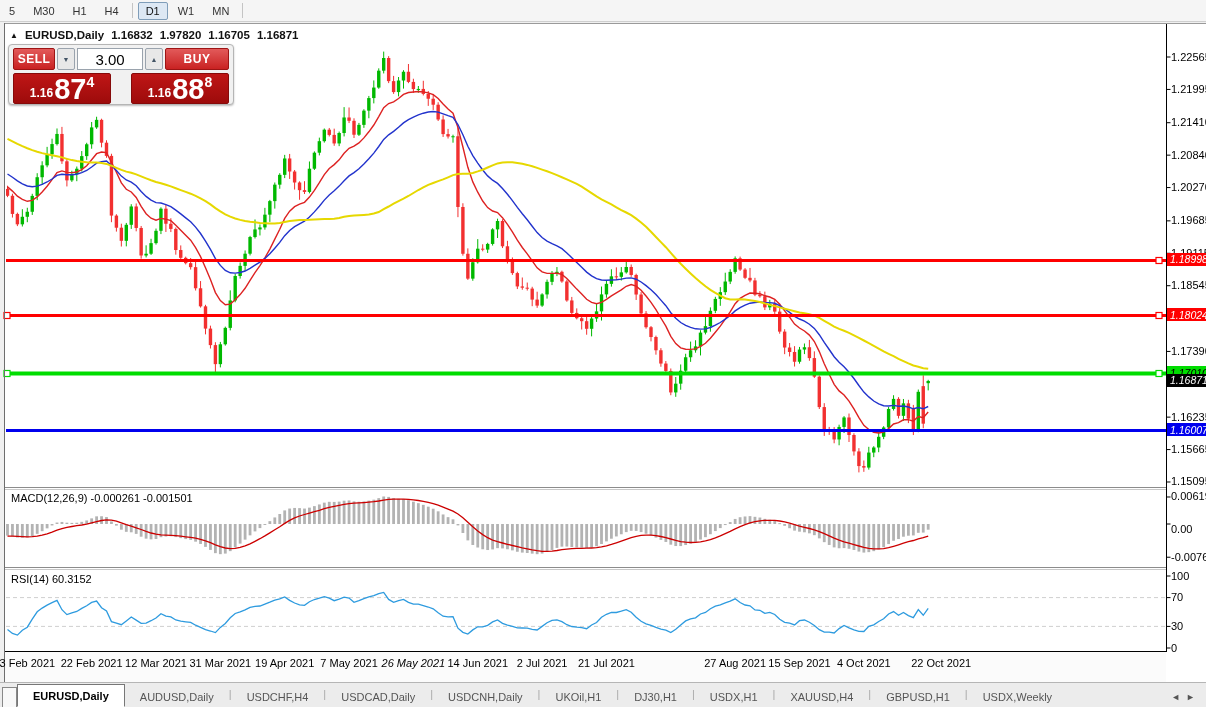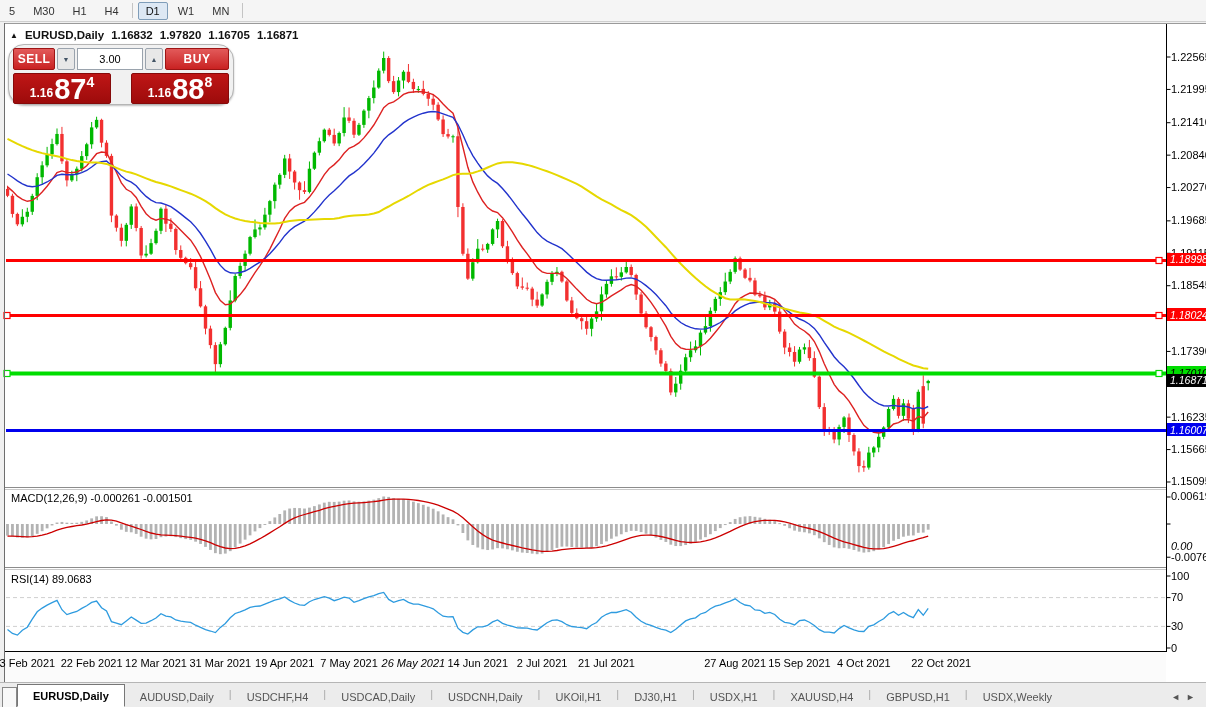--- a/index.html
+++ b/index.html
@@ -17,31 +17,31 @@
   #paneBg{left:5px;top:24px;width:1201px;height:658px;background:#fff;z-index:0;position:absolute;}
   #timeBg{left:5px;top:652px;width:1161px;height:30px;background:#fbfbfb;z-index:2;position:absolute;}
   #cv{left:0;top:0;z-index:1;position:absolute;}
   #overlays{left:0;top:0;width:1206px;height:682px;z-index:3;position:absolute;pointer-events:none;}
   
   #ohlc{left:10px;top:28px;height:14px;display:flex;gap:7px;align-items:center;
         font-size:11.5px;font-weight:700;color:#111;z-index:4;position:absolute;}
   #ohlc .tri{font-size:8px;}
   
   #trade{left:8px;top:44px;width:226px;height:61px;background:#f1f1f1;
-         border:1px solid #b5b5b5;border-radius:16px;box-shadow:0 1px 2px rgba(0,0,0,.25);
+         border:1px solid #b5b5b5;border-radius:4px;box-shadow:0 1px 2px rgba(0,0,0,.25);
          z-index:4;position:absolute;padding:3px 4px;box-sizing:border-box;}
   #trow1{display:flex;gap:2px;height:22px;}
   .tradebtn{background:linear-gradient(#e25a5a,#c92222);border:1px solid #9d1414;border-radius:2px;
             color:#fff;font-weight:700;font-size:12px;letter-spacing:.5px;
             display:flex;align-items:center;justify-content:center;}
   #sellBtn{flex:0 0 40px;}
   #buyBtn{flex:0 0 62px;}
   .spin{flex:0 0 16px;background:#e8e8e8;border:1px solid #9aa3ad;border-radius:2px;color:#456;
         font-size:7px;display:flex;align-items:center;justify-content:center;}
-  #volInput{flex:1;border:1px solid #9aa3ad;text-align:center;font-size:11px;
+  #volInput{flex:1;border:1px solid #9aa3ad;text-align:center;font-size:15px;
             font-family:"Liberation Sans",sans-serif;min-width:0;height:22px;box-sizing:border-box;}
   #trow2{display:flex;gap:20px;margin-top:3px;height:31px;}
   .pxbox{flex:1;background:linear-gradient(#bf1616,#9d0b0b);border:1px solid #860a0a;border-radius:2px;
          color:#fff;display:flex;align-items:center;justify-content:center;}
   .pxbox .pfx{font-size:12px;font-weight:700;margin-top:9px;}
   .pxbox .big{font-size:29px;font-weight:700;line-height:28px;margin-left:1px;}
   .pxbox .sup{font-size:14px;font-weight:700;transform:translateY(-7px);}
   
   .indlbl{position:absolute;left:11px;font-size:11px;color:#000;z-index:3;}
   
@@ -747,37 +747,37 @@
     </div>
     <div class="pxbox">
       <span class="pfx">1.16</span>
       <span class="big">88</span>
       <span class="sup">8</span>
     </div>
   </div>
 </div>
 
 <div class="indlbl" style="top:492px;">MACD(12,26,9) -0.000261 -0.001501</div>
-<div class="indlbl" style="top:573px;">RSI(14) 89.0683</div>
+<div class="indlbl" style="top:573px;">RSI(14) 60.3152</div>
 
 <div id="overlays">
     <div class="axlbl" style="top: 50.5px;">1.22565</div>
     <div class="axlbl" style="top: 82.9296px;">1.21995</div>
     <div class="axlbl" style="top: 116.213px;">1.21410</div>
     <div class="axlbl" style="top: 148.642px;">1.20840</div>
     <div class="axlbl" style="top: 181.072px;">1.20270</div>
     <div class="axlbl" style="top: 214.355px;">1.19685</div>
     <div class="axlbl" style="top: 246.784px;">1.19115</div>
     <div class="axlbl" style="top: 279.214px;">1.18545</div>
     <div class="axlbl" style="top: 344.926px;">1.17390</div>
     <div class="axlbl" style="top: 410.639px;">1.16235</div>
     <div class="axlbl" style="top: 443.069px;">1.15665</div>
     <div class="axlbl" style="top: 475.498px;">1.15095</div>
     <div class="axlbl" style="top: 490.499px;">0.006193</div>
-    <div class="axlbl" style="top: 540px; font-style: italic;">0.00</div>
+    <div class="axlbl" style="top: 523px;">0.00</div>
     <div class="axlbl" style="top: 550.723px;">-0.00762</div>
     <div class="axlbl" style="top: 569.5px;">100</div>
     <div class="axlbl" style="top: 591.1px;">70</div>
     <div class="axlbl" style="top: 619.9px;">30</div>
     <div class="axlbl" style="top: 641.5px;">0</div>
     <div class="tag" style="top: 252.941px; background: rgb(255, 0, 0); color: rgb(255, 255, 255);">1.18998</div>
     <div class="tag" style="top: 308.356px; background: rgb(255, 0, 0); color: rgb(255, 255, 255);">1.18024</div>
     <div class="tag" style="top: 366.046px; background: rgb(0, 221, 0); color: rgb(0, 0, 0);">1.17010</div>
     <div class="tag" style="top: 423.111px; background: rgb(0, 0, 238); color: rgb(255, 255, 255);">1.16007</div>
     <div class="tag" style="top: 373.954px; background: rgb(0, 0, 0); color: rgb(255, 255, 255); z-index: 5;">1.16871</div>

